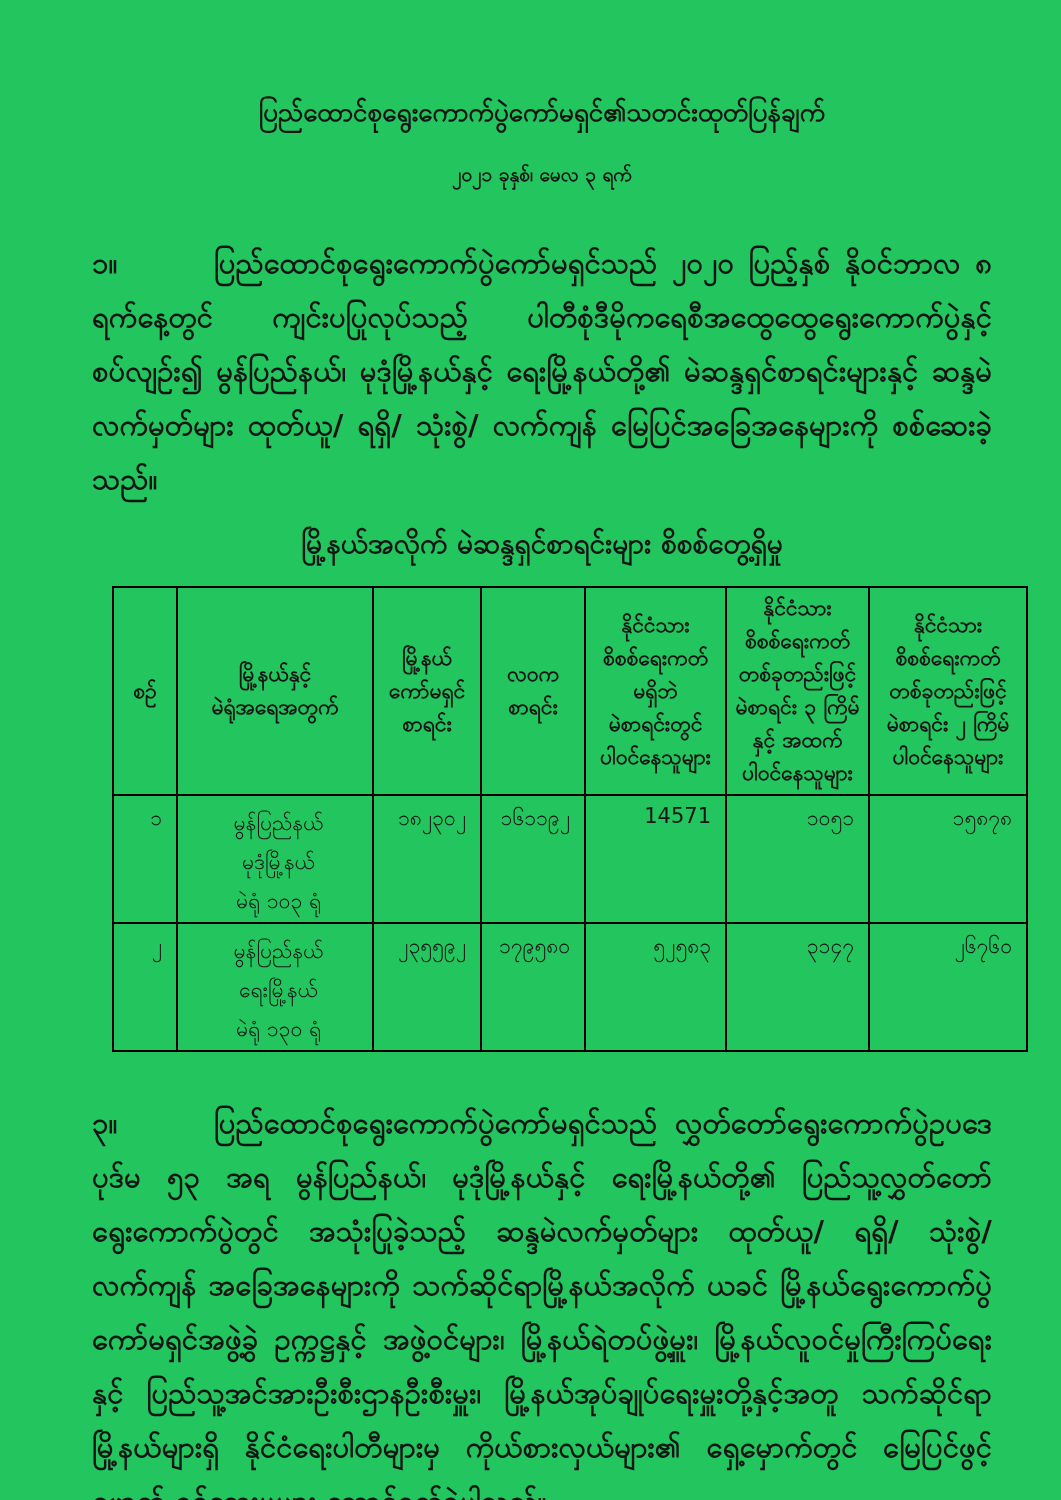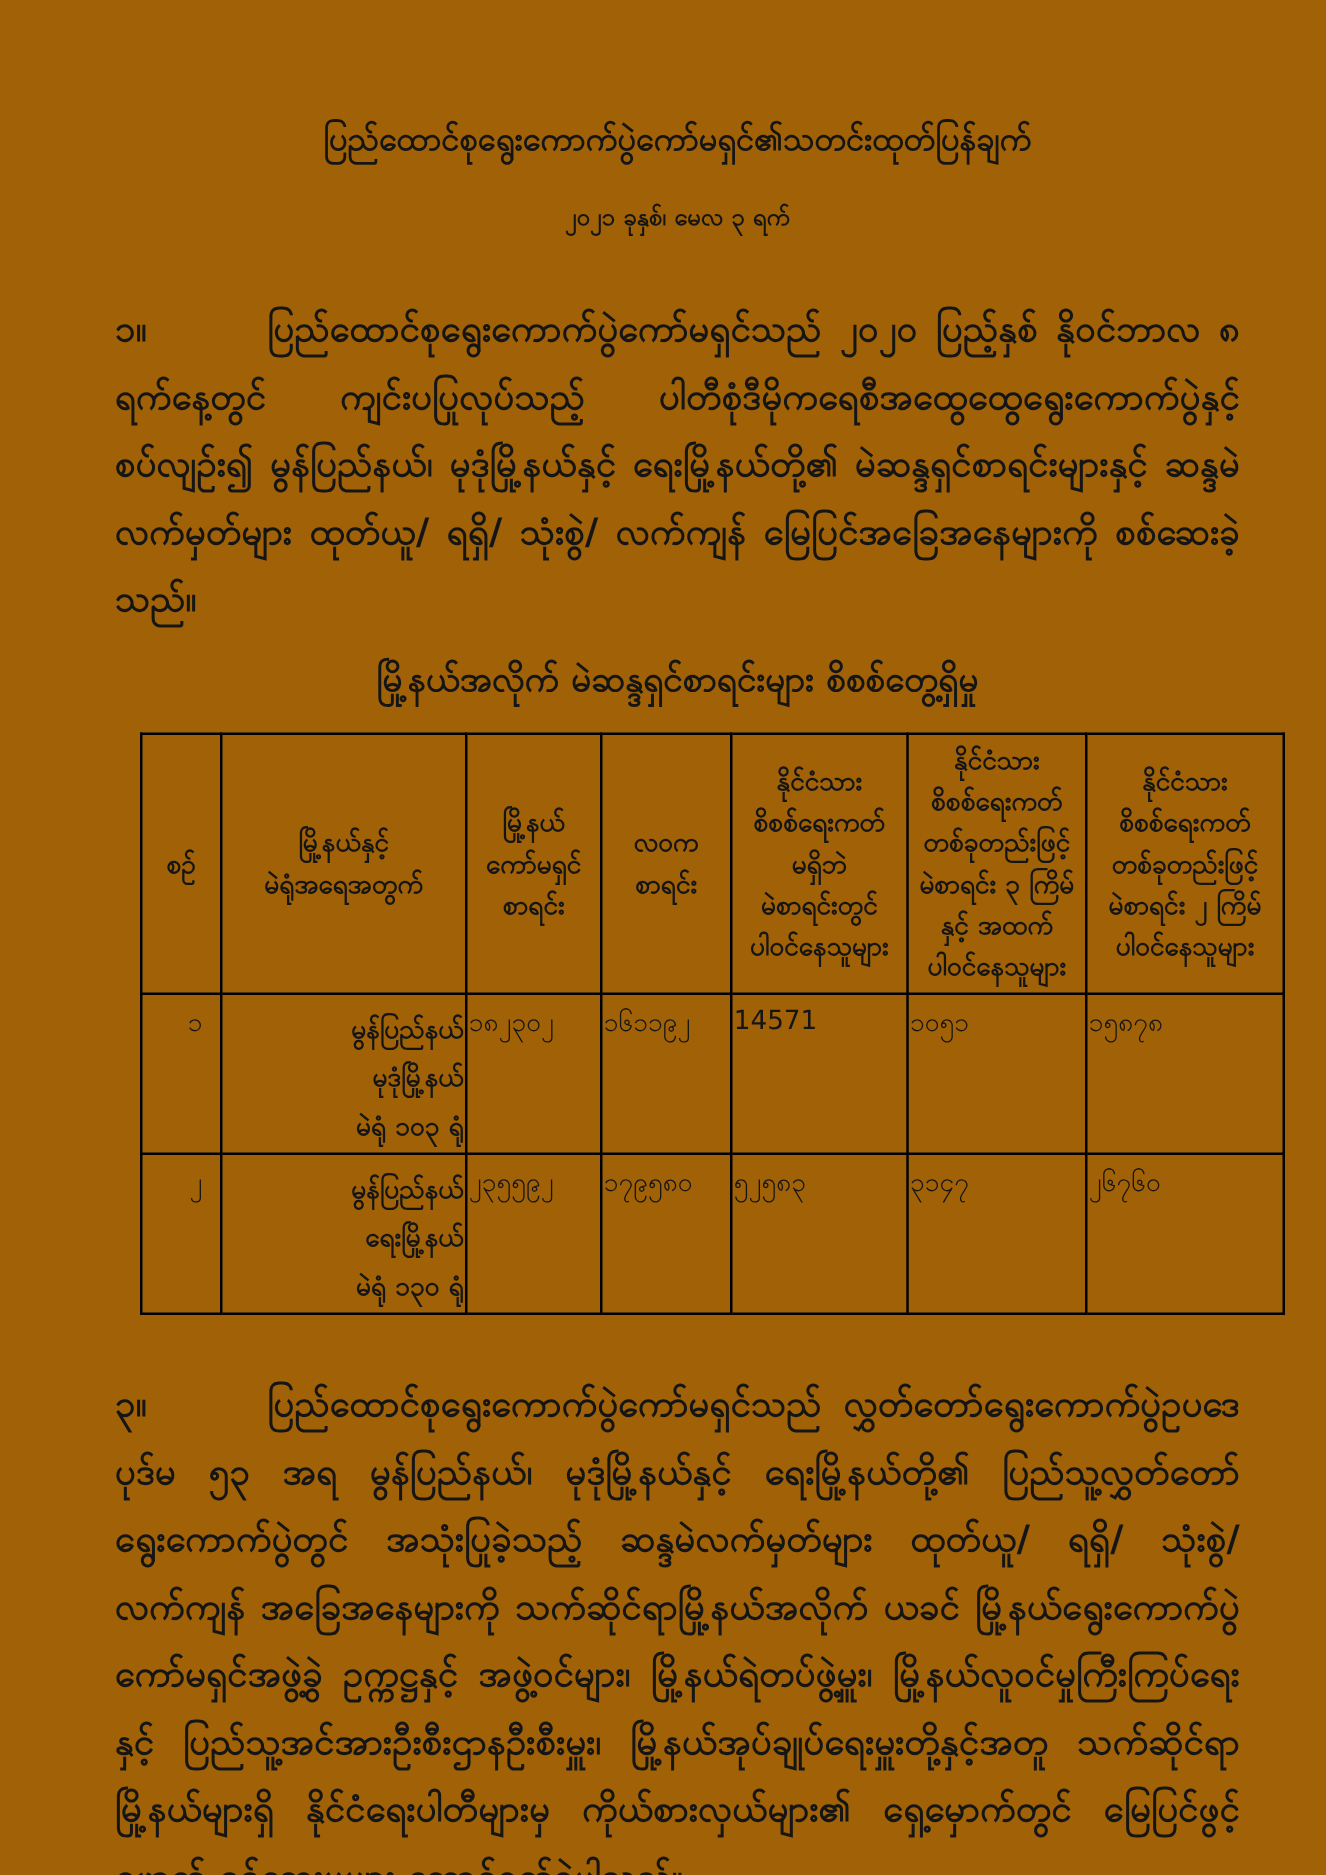--- a/index.html
+++ b/index.html
@@ -4,21 +4,21 @@
 <style>
   html, body {
     margin: 0;
     padding: 0;
     background: #ffffff;
   }
   .page {
     width: 1061px;
     height: 1500px;
     margin: 0 auto;
-    background: #a16207;
+    background: #22c55e;
     color: #151515;
     font-family: "DejaVu Sans", sans-serif;
     box-sizing: border-box;
     padding: 90px 69px 0 92px;
     overflow: hidden;
   }
   .doc-title {
     text-align: center;
     font-weight: bold;
     font-size: 26px;
@@ -78,27 +78,26 @@
     font-size: 21px;
     vertical-align: top;
     height: 118px;
     padding-top: 8px;
   }
   td.cell-serial {
     text-align: right;
     padding-right: 14px;
   }
   td.cell-area {
-    text-align: right;
+    text-align: center;
     padding-left: 8px;
     line-height: 39px;
-    font-weight: bold;
   }
   td.cell-num {
-    text-align: left;
+    text-align: right;
     padding-right: 14px;
   }
   .area-line { white-space: nowrap; }
 </style>
 </head>
 <body>
 
 <div class="page">
 
   <div class="doc-title">ပြည်ထောင်စုရွေးကောက်ပွဲကော်မရှင်၏သတင်းထုတ်ပြန်ချက်</div>

